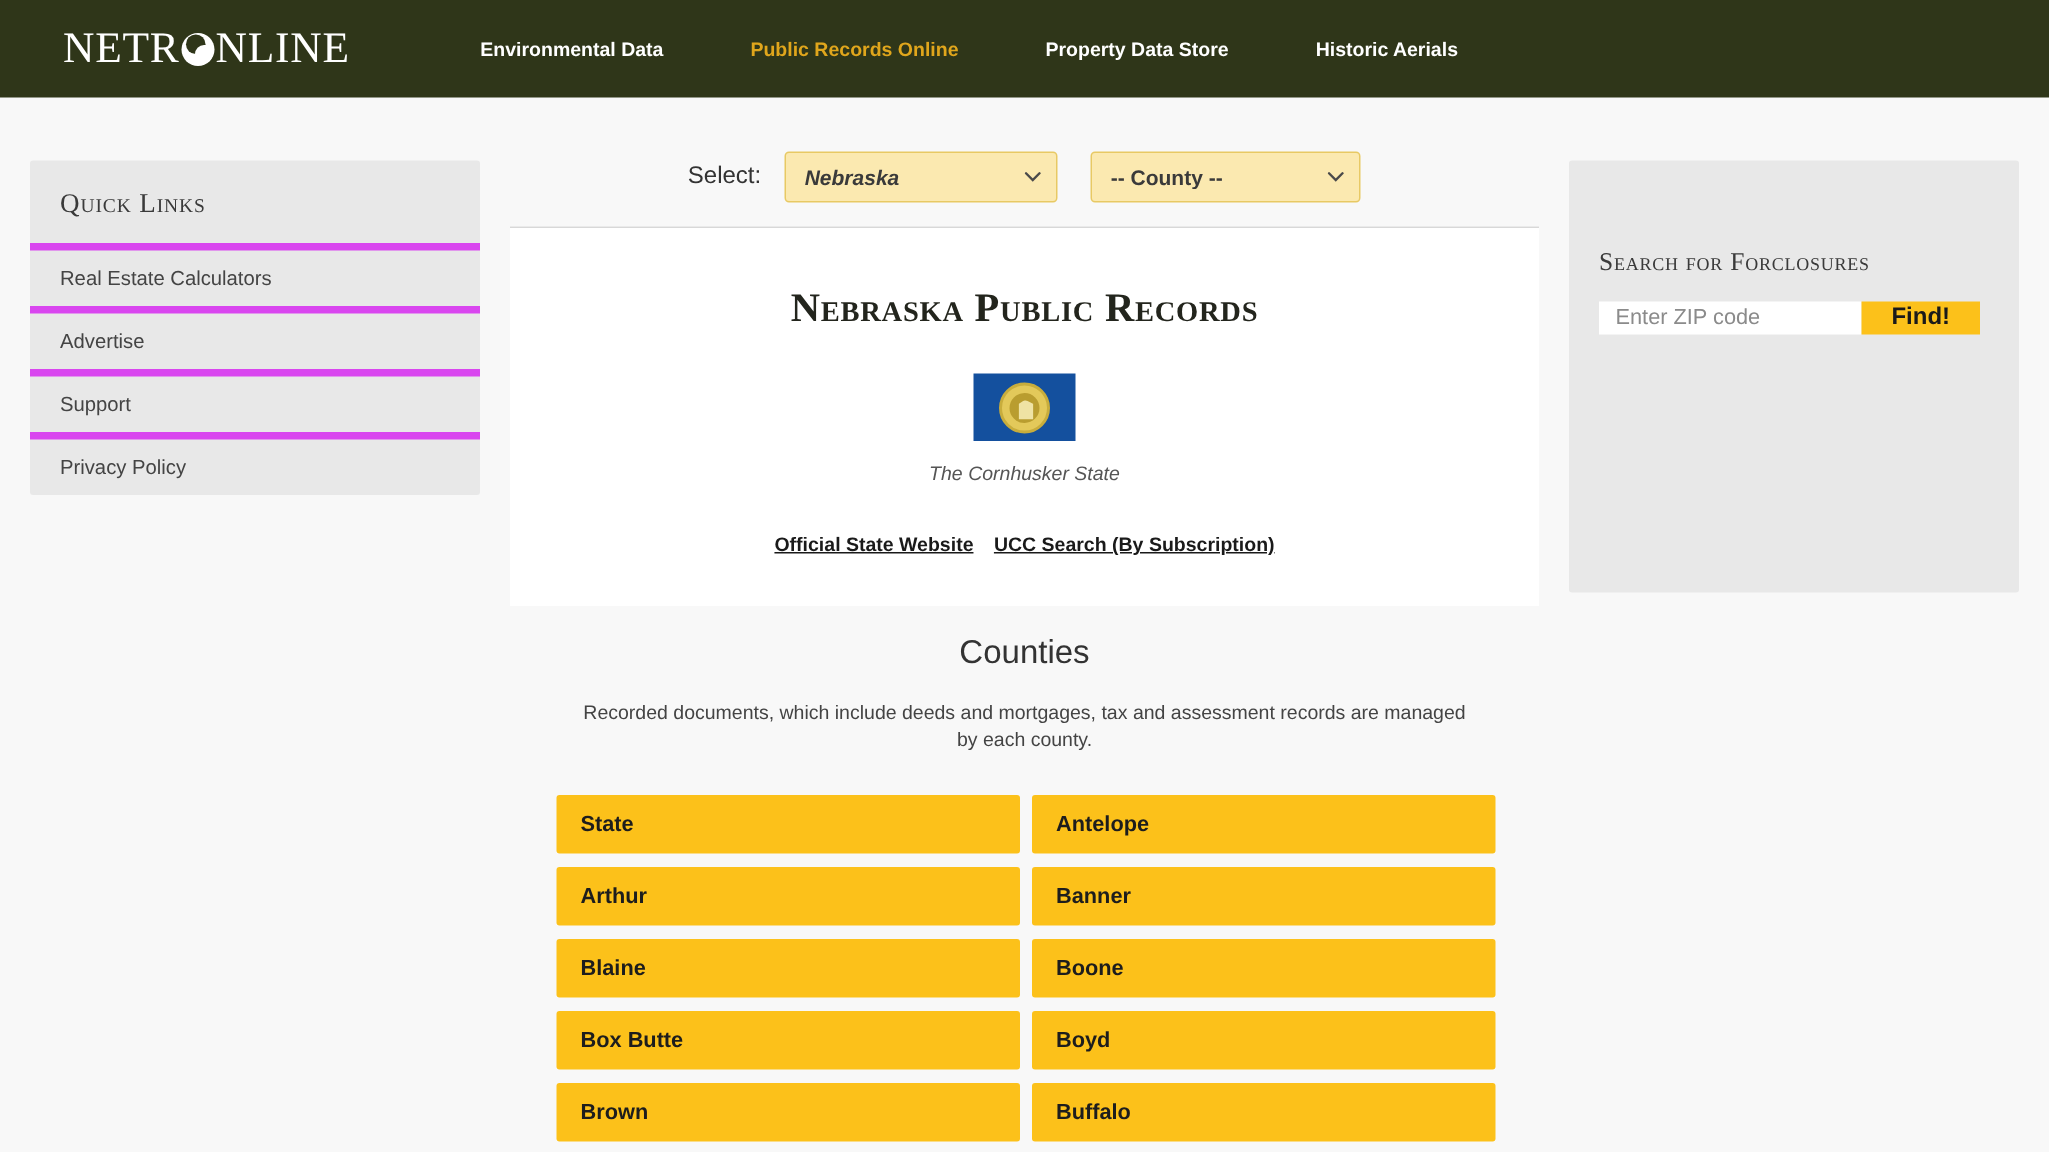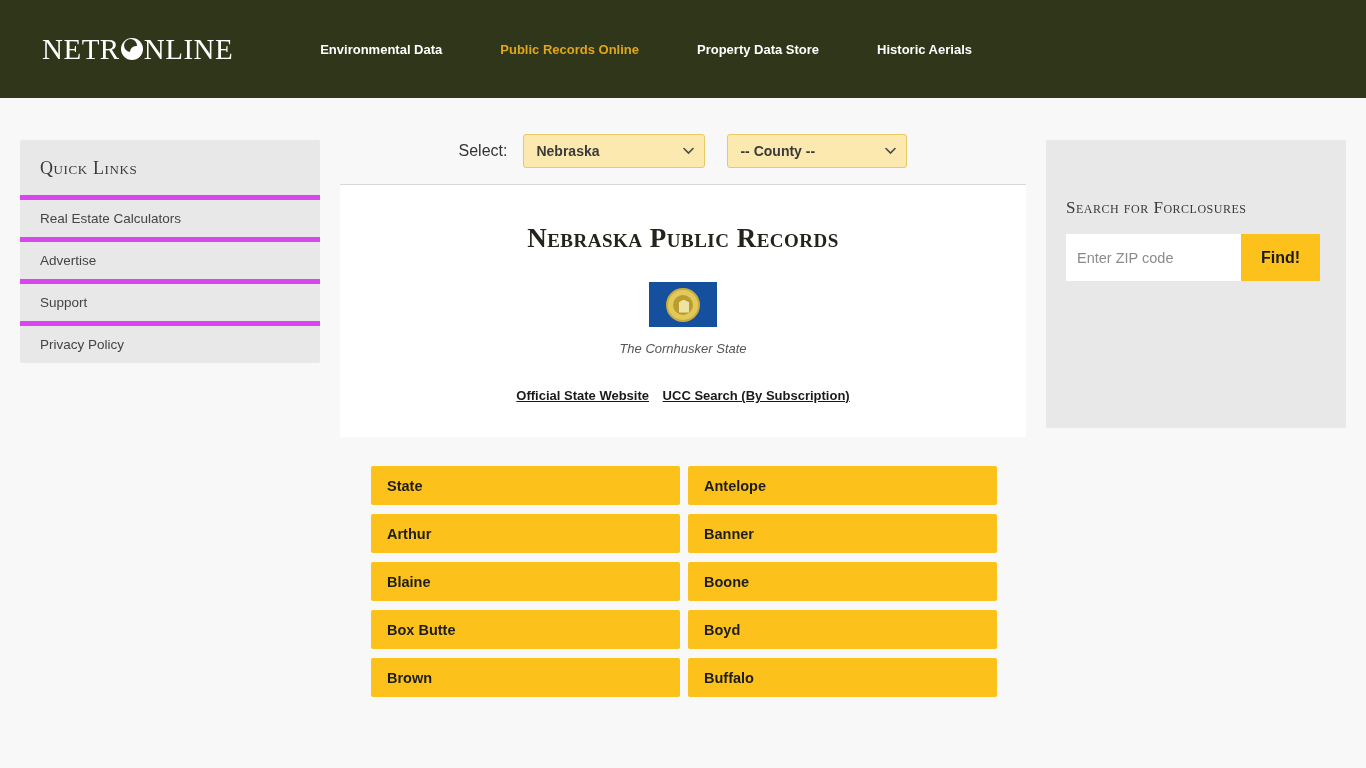--- a/index.html
+++ b/index.html
@@ -10,21 +10,21 @@
     width: 1366px;
     height: 768px;
     overflow: hidden;
     background: #f8f8f8;
     font-family: "Liberation Sans", sans-serif;
   }
 
   
   .site-header {
     width: 100%;
-    height: 98px;
+    height: 65px;
     background: #2f3619;
     display: flex;
     align-items: center;
     padding: 0 0 0 42px;
   }
   .logo {
     display: flex;
     align-items: center;
     font-family: "Liberation Serif", serif;
     font-size: 29px;
@@ -119,21 +119,21 @@
     padding: 58px 20px 0 20px;
   }
   .fc-title {
     font-family: "Liberation Serif", serif;
     font-size: 17px;
     font-variant: small-caps;
     letter-spacing: 0.5px;
     color: #3a3a3a;
     margin-bottom: 16px;
   }
-  .fc-form { display: flex; align-items: stretch; height: 47px; }
+  .fc-form { display: flex; align-items: stretch; height: 22px; }
   .fc-form input {
     width: 175px;
     border: none;
     outline: none;
     background: #ffffff;
     font-size: 14.5px;
     color: #333;
     padding: 0 11px;
     font-family: "Liberation Sans", sans-serif;
   }
@@ -181,21 +181,21 @@
     border: 1px solid #e8c964;
     border-radius: 3px;
     font-size: 14px;
     font-weight: bold;
     color: #3a3a3a;
     padding: 8px 32px 8px 12px;
     font-family: "Liberation Sans", sans-serif;
     outline: none;
     cursor: pointer;
   }
-  #state-select select { width: 182px; }
+  #state-select select { width: 182px; font-style: italic; }
   #county-select select { width: 180px; }
   .styled-select .chev {
     position: absolute;
     right: 11px;
     top: 50%;
     transform: translateY(-50%);
     pointer-events: none;
     width: 11px; height: 7px;
   }
   .styled-select + .styled-select { margin-left: 22px; }
@@ -368,20 +368,24 @@
       <span class="flag">
         <span class="seal"></span>
       </span>
       <div class="nickname">The Cornhusker State</div>
       <div class="card-links">
         <a href="#">Official State Website</a>
         <a href="#">UCC Search (By Subscription)</a>
       </div>
     </section>
 
+    <section class="counties-head">
+      <h2 class="counties-title">Counties</h2>
+      <p class="counties-desc">Recorded documents, which include deeds and mortgages, tax and assessment records are managed by each county.</p>
+    </section>
 
     <div class="county-grid">
       <a class="county-btn" href="#">State</a>
       <a class="county-btn" href="#">Antelope</a>
       <a class="county-btn" href="#">Arthur</a>
       <a class="county-btn" href="#">Banner</a>
       <a class="county-btn" href="#">Blaine</a>
       <a class="county-btn" href="#">Boone</a>
       <a class="county-btn" href="#">Box Butte</a>
       <a class="county-btn" href="#">Boyd</a>

